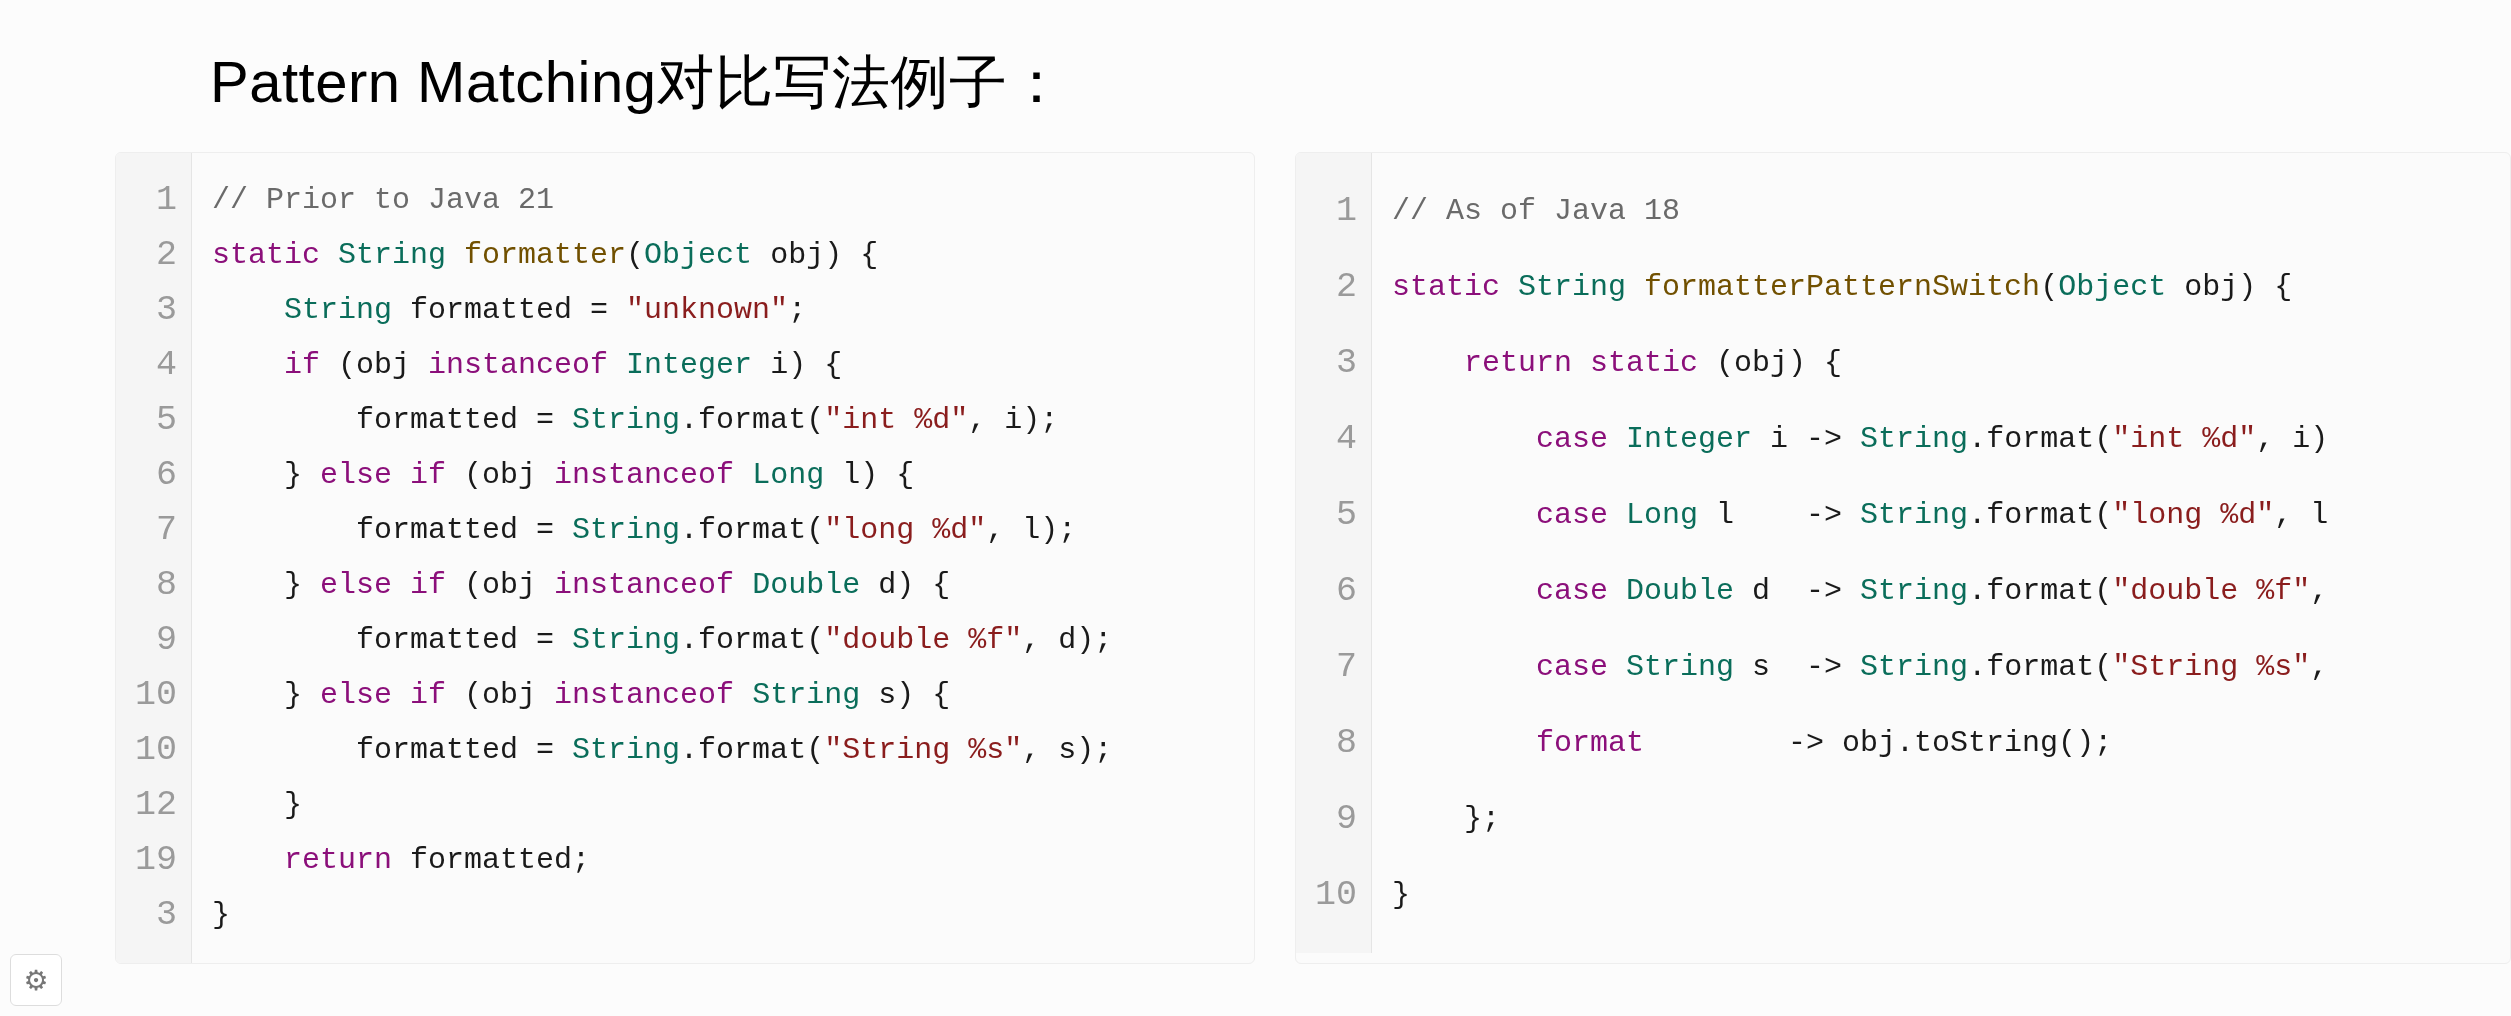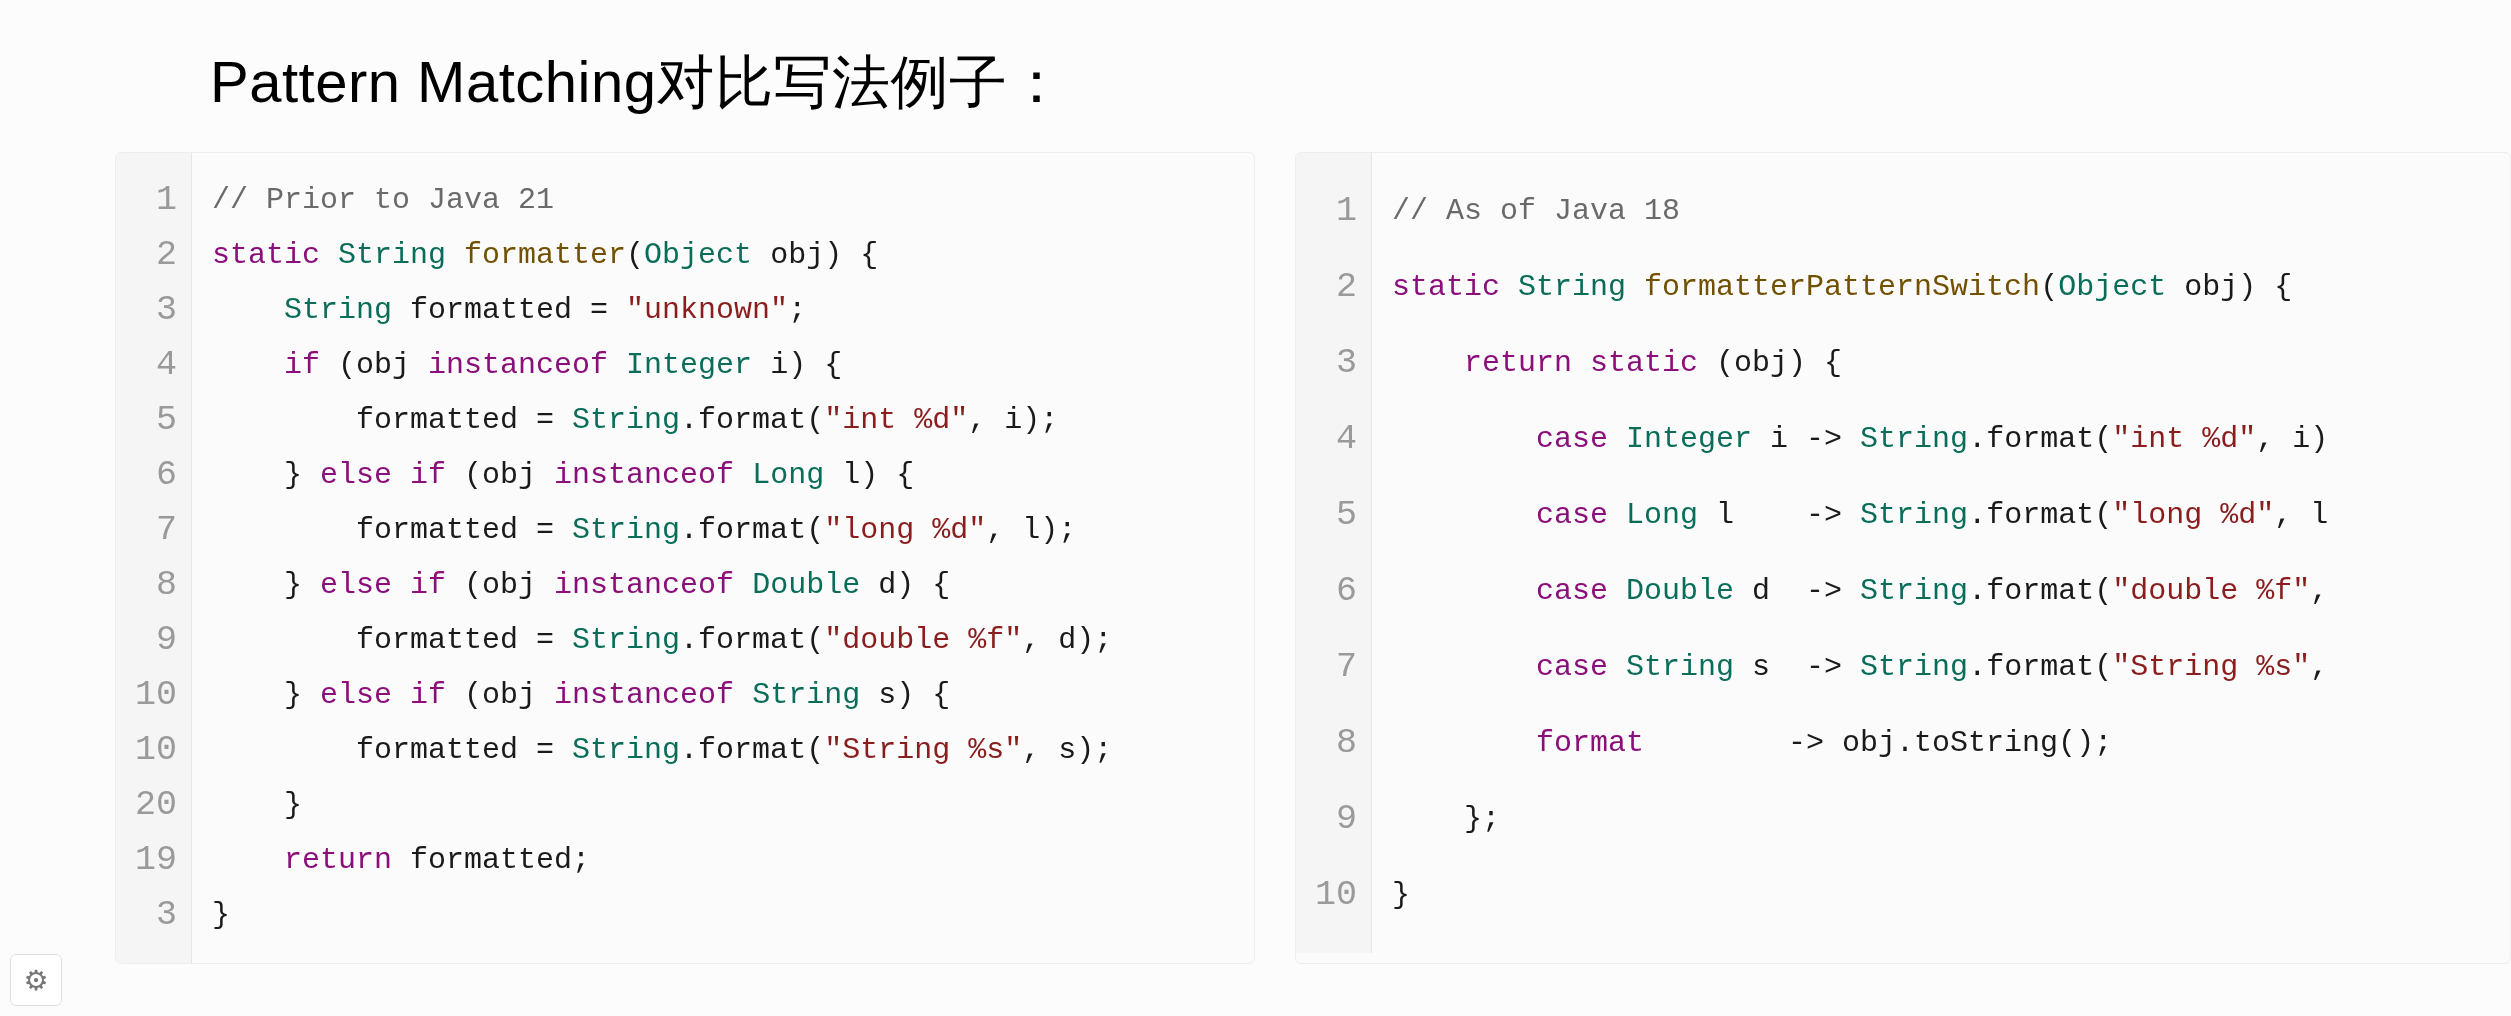--- a/index.html
+++ b/index.html
@@ -111,21 +111,21 @@
             <div>2</div>
             <div>3</div>
             <div>4</div>
             <div>5</div>
             <div>6</div>
             <div>7</div>
             <div>8</div>
             <div>9</div>
             <div>10</div>
             <div>10</div>
-            <div>20</div>
+            <div>12</div>
             <div>19</div>
             <div>3</div>
           </div>
         <div class="code" id="code-left"><span class="tok-cm">// Prior to Java 21</span>
 <span class="tok-kw">static </span><span class="tok-ty">String </span><span class="tok-fn">formatter</span><span class="tok-pn">(</span><span class="tok-ty">Object </span><span class="tok-id">obj</span><span class="tok-pn">) {</span>
 <span class="tok-pn">    </span><span class="tok-ty">String </span><span class="tok-id">formatted </span><span class="tok-pn">= </span><span class="tok-str">"unknown"</span><span class="tok-pn">;</span>
 <span class="tok-pn">    </span><span class="tok-kw">if </span><span class="tok-id">(obj </span><span class="tok-kw">instanceof </span><span class="tok-ty">Integer </span><span class="tok-id">i</span><span class="tok-pn">) {</span>
 <span class="tok-id">        formatted </span><span class="tok-pn">= </span><span class="tok-ty">String</span><span class="tok-pn">.format(</span><span class="tok-str">"int %d"</span><span class="tok-pn">, i);</span>
 <span class="tok-pn">    } </span><span class="tok-kw">else if </span><span class="tok-id">(obj </span><span class="tok-kw">instanceof </span><span class="tok-ty">Long </span><span class="tok-id">l</span><span class="tok-pn">) {</span>
 <span class="tok-id">        formatted </span><span class="tok-pn">= </span><span class="tok-ty">String</span><span class="tok-pn">.format(</span><span class="tok-str">"long %d"</span><span class="tok-pn">, l);</span>

